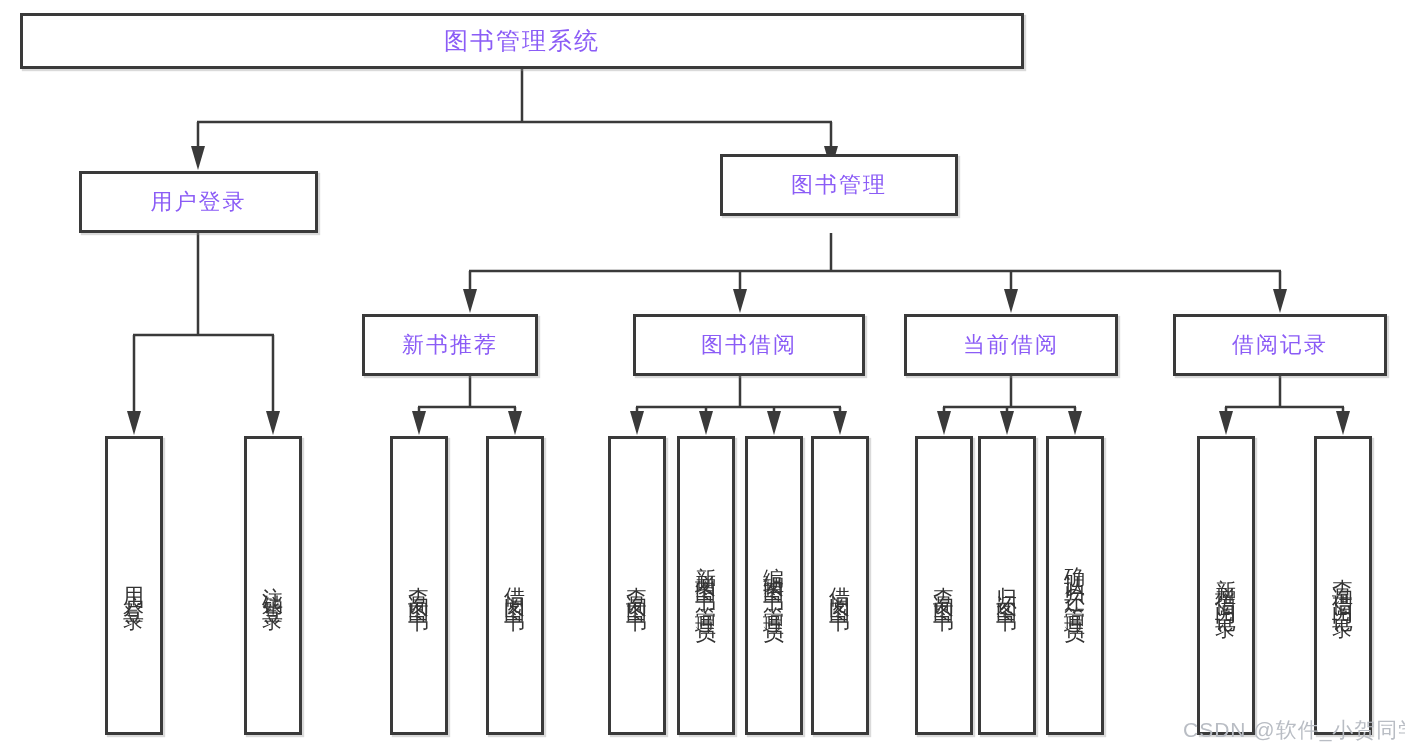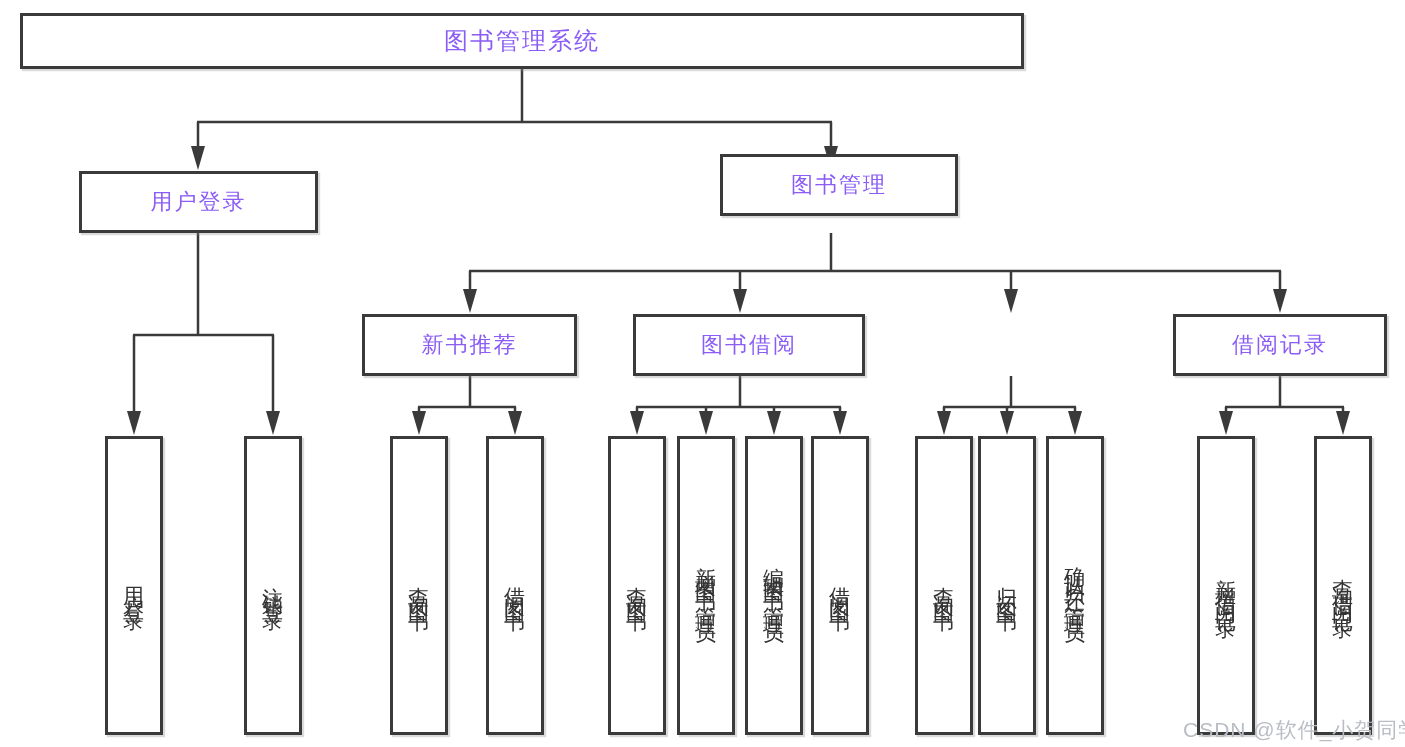--- a/index.html
+++ b/index.html
@@ -110,25 +110,28 @@
     <span class="hlabel">图书管理系统</span>
   </div>
 
   <div class="node" style="left:79px; top:171px; width:239px; height:62px;">
     <span class="hlabel">用户登录</span>
   </div>
   <div class="node" style="left:712px; top:154px; width:238px; height:62px;margin-left:8px;">
     <span class="hlabel">图书管理</span>
   </div>
 
-  <div class="node" style="left:362px; top:314px; width:215px; height:62px;">
+  <div class="node" style="left:362px; top:314px; width:176px; height:62px;">
     <span class="hlabel">新书推荐</span>
   </div>
   <div class="node" style="left:633px; top:314px; width:232px; height:62px;">
     <span class="hlabel">图书借阅</span>
+  </div>
+  <div class="node" style="left:904px; top:314px; width:214px; height:62px;">
+    <span class="hlabel">当前借阅</span>
   </div>
   <div class="node" style="left:1173px; top:314px; width:214px; height:62px;">
     <span class="hlabel">借阅记录</span>
   </div>
 
   <div class="node" style="left:105px; top:436px; width:58px; height:299px;">
     <span class="vlabel">用户登录</span>
   </div>
   <div class="node" style="left:244px; top:436px; width:58px; height:299px;">
     <span class="vlabel">注销登录</span>

